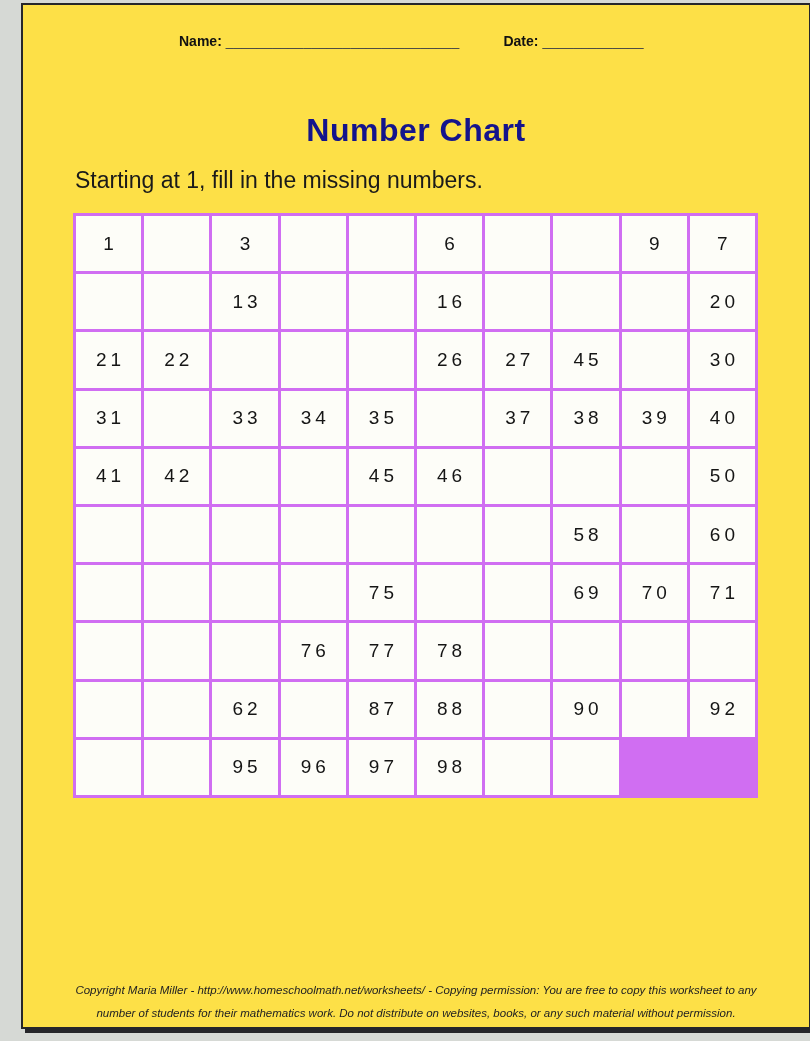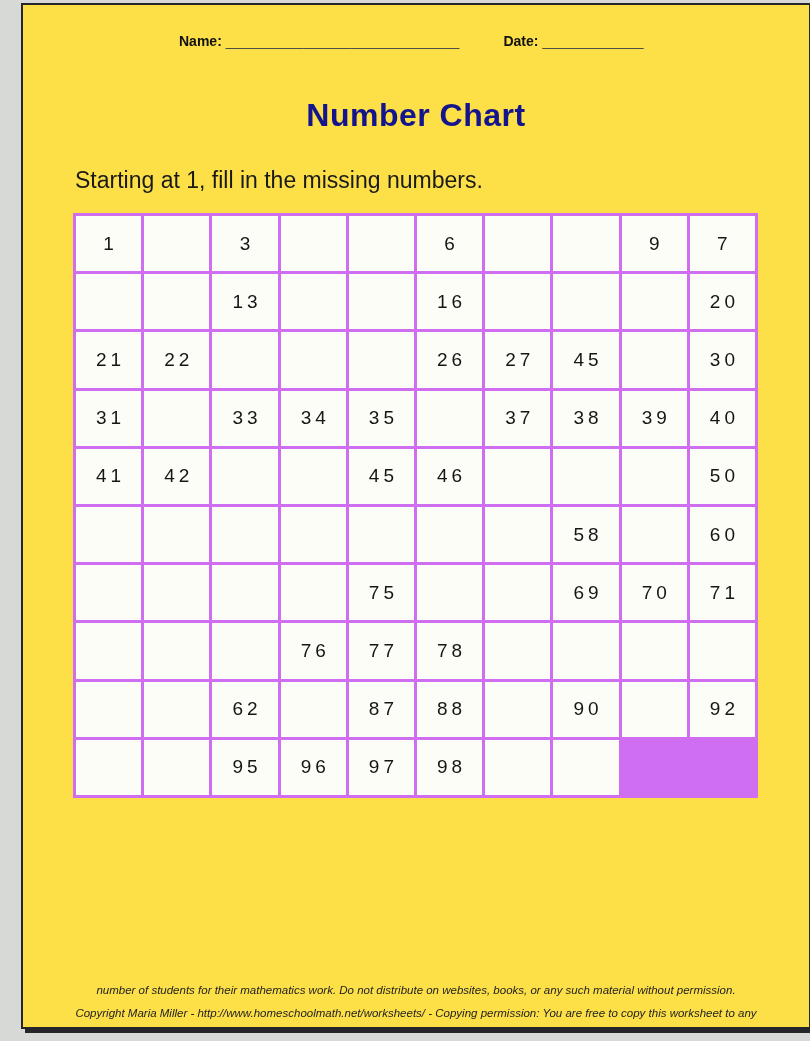--- a/index.html
+++ b/index.html
@@ -33,21 +33,21 @@
   }
   .fill-line {
     font-weight: normal;
     color: #444;
     letter-spacing: 0;
     margin-left: 4px;
   }
   .date-label { margin-left: 44px; }
   .title {
     position: absolute;
-    top: 92px;
+    top: 107px;
     left: 0;
     width: 100%;
     text-align: center;
     margin: 0;
     font-size: 32px;
     font-weight: bold;
     color: #14148c;
     letter-spacing: 0.5px;
   }
   .instruction {
@@ -202,17 +202,17 @@
       <div class="cell"></div>
       <div class="cell">95</div>
       <div class="cell">96</div>
       <div class="cell">97</div>
       <div class="cell">98</div>
       <div class="cell"></div>
       <div class="cell"></div>
     </div>
 
   <div class="footer">
+    <div>Copyright Maria Miller - http://www.homeschoolmath.net/worksheets/ - Copying permission: You are free to copy this worksheet to any</div>
     <div>number of students for their mathematics work. Do not distribute on websites, books, or any such material without permission.</div>
-    <div>Copyright Maria Miller - http://www.homeschoolmath.net/worksheets/ - Copying permission: You are free to copy this worksheet to any</div>
   </div>
 
 </div>
 
 </body></html>

